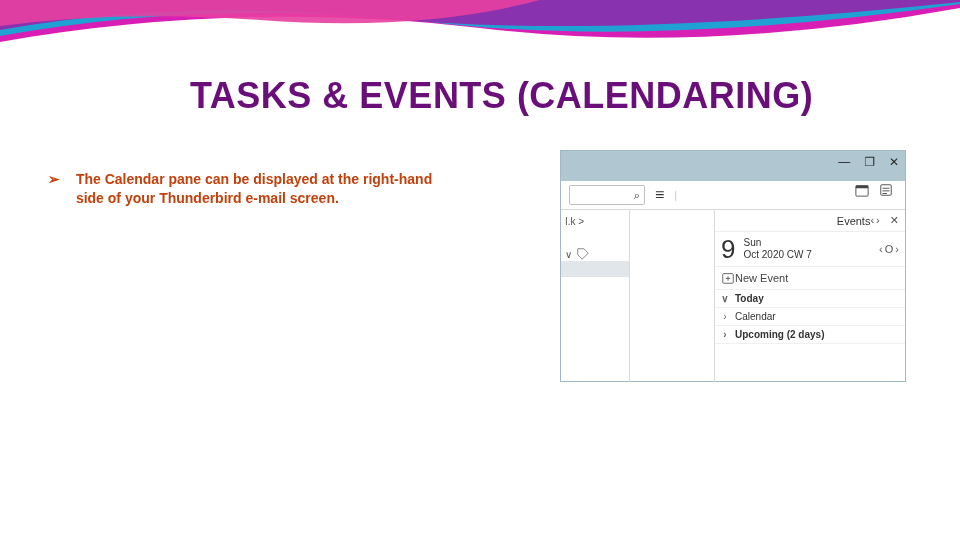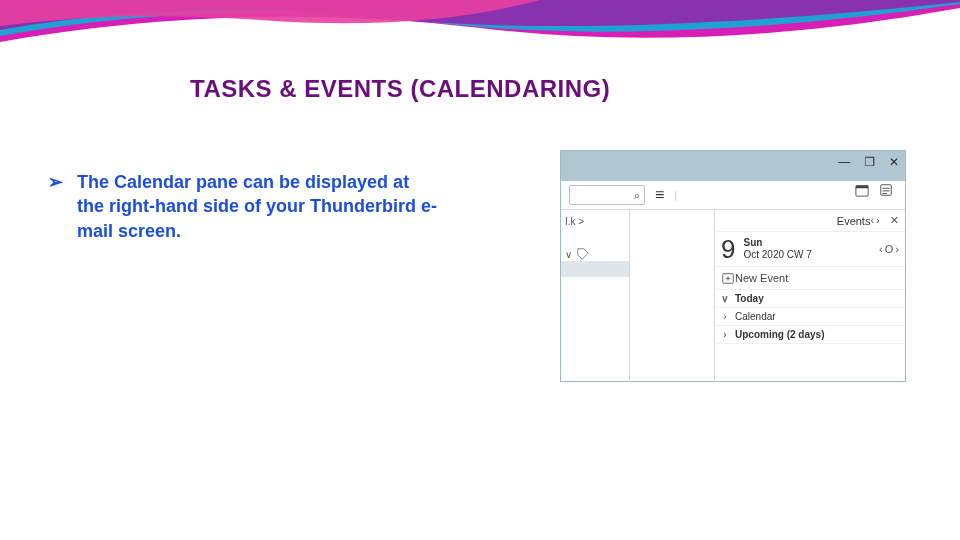--- a/index.html
+++ b/index.html
@@ -2,23 +2,23 @@
 <html><head>
 <meta charset="utf-8">
 <style>
   html,body{margin:0;padding:0;width:960px;height:540px;background:#fff;font-family:Arial,Helvetica,sans-serif;overflow:hidden}
   .slide{position:relative;width:960px;height:540px}
 
   
   .ribbon{position:absolute;top:0;left:0;width:960px;height:45px;pointer-events:none}
   .ribbon svg{display:block}
 
-  .title{position:absolute;top:75px;left:190px;right:40px;color:#6a0f7a;font-size:24px;font-weight:bold;letter-spacing:.5px}
+  .title{position:absolute;top:75px;left:190px;right:40px;color:#6a0f7a;font-size:36px;font-weight:bold;letter-spacing:.5px}
 
-  .bullet{position:absolute;top:170px;left:48px;width:395px;color:#1d4ed8;font-size:18px;font-weight:bold;line-height:1.35}
+  .bullet{position:absolute;top:170px;left:48px;width:395px;color:#c2410c;font-size:14px;font-weight:bold;line-height:1.35}
   .bullet .mark{display:inline-block;width:24px;vertical-align:top}
   .bullet .txt{display:inline-block;width:360px;vertical-align:top}
 
   
   .shot{position:absolute;top:150px;left:560px;width:344px;height:230px;background:#fff;border:1px solid #9fb9c5;font-family:"Segoe UI",Tahoma,sans-serif;font-size:11px;color:#333}
   .titlebar{height:30px;background:#b0c6d0;position:relative}
   .titlebar .win{position:absolute;right:6px;top:4px;display:flex;gap:14px;font-size:12px;color:#2b2b2b}
   .titlebar .icons{position:absolute;right:12px;bottom:-16px;display:flex;gap:10px}
   .ic{width:14px;height:14px;display:inline-block}
   .toolbar{height:28px;border-bottom:1px solid #d9d9d9;display:flex;align-items:center;padding:0 8px;gap:10px}
@@ -31,21 +31,21 @@
   .left .row{display:flex;align-items:center;gap:4px}
   .left .bar{height:16px;background:#e0e6e9;margin:0 -4px}
   .gap{flex:1;border-right:1px solid #d9d9d9}
   .pane{width:190px;display:flex;flex-direction:column}
   .pane .hdr{display:flex;align-items:center;justify-content:flex-end;padding:4px 6px;border-bottom:1px solid #eee}
   .pane .hdr .lab{font-size:11px}
   .pane .hdr .nav{display:flex;gap:2px;font-size:11px;color:#555}
   .dayrow{display:flex;align-items:center;gap:8px;padding:4px 6px;border-bottom:1px solid #eee}
   .daynum{font-size:26px;font-weight:300;line-height:1}
   .dayinfo{display:flex;flex-direction:column;font-size:10px;line-height:1.25}
-  .dayinfo .dow{font-weight:bold}
+  .dayinfo .dow{font-weight:normal}
   .daynav{margin-left:auto;display:flex;gap:2px;font-size:11px;color:#555;align-items:center}
   .newev{display:flex;align-items:center;padding:4px 6px;border-bottom:1px solid #eee;color:#444}
   .sec{display:flex;align-items:center;gap:6px;padding:3px 6px;border-bottom:1px solid #f0f0f0;font-size:10px}
   .sec .car{width:8px;text-align:center;color:#666}
   .sec.bold{font-weight:bold}
 </style>
 </head>
 <body>
 
 <div class="slide">

